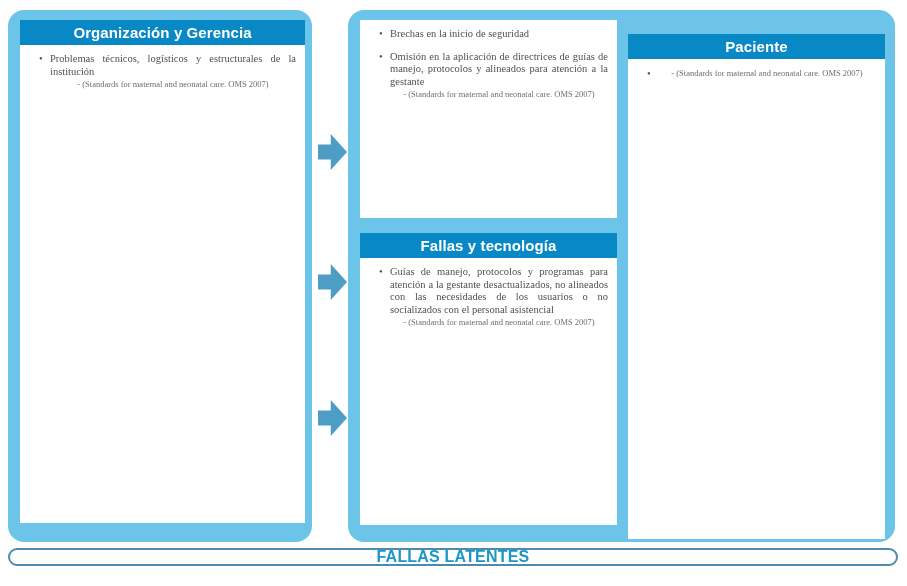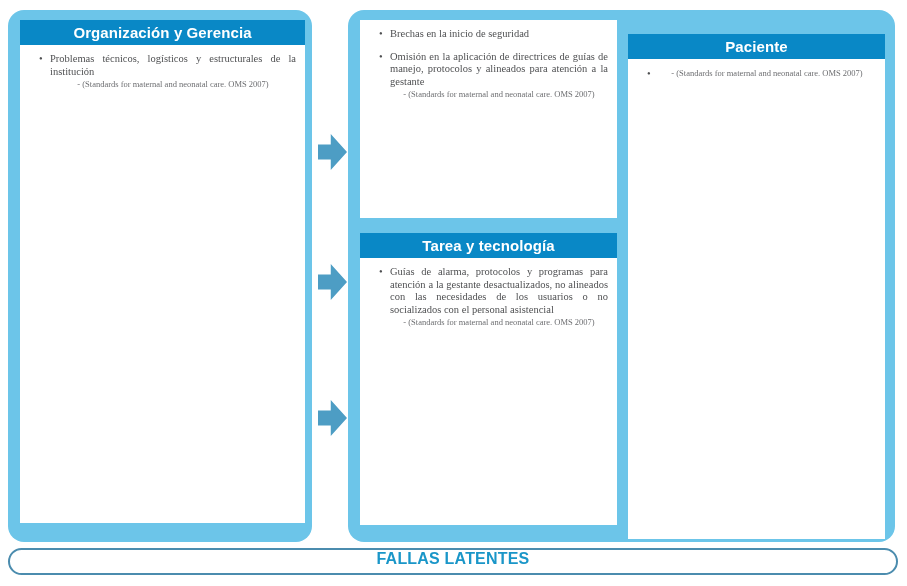--- a/index.html
+++ b/index.html
@@ -40,23 +40,23 @@
   .bullet-note{font-size:8.5px;line-height:10px;color:var(--note_text);
     text-align:center;margin-top:1px;}
 
   .arrow{position:absolute;left:318px;width:29px;height:36px;
     background:var(--arrow_blue);
     clip-path:polygon(0 29%,44% 29%,44% 0,100% 50%,44% 100%,44% 71%,0 71%);}
   .arrow-1{top:134px;}
   .arrow-2{top:264px;}
   .arrow-3{top:400px;}
 
-  .footer-bar{position:absolute;left:8px;top:548px;width:890px;height:27px;
+  .footer-bar{position:absolute;left:8px;top:548px;width:890px;height:18px;
     background:#ffffff;border:2px solid var(--latent_border_blue);
-    border-radius:15px;display:flex;justify-content:center;}
+    border-radius:15px;display:flex;align-items:center;justify-content:center;}
   .footer-bar span{color:var(--latent_text_blue);font-weight:bold;
     font-size:16px;letter-spacing:0.2px;}
 </style>
 </head>
 <body>
 
 <div class="canvas">
 
   <div class="panel left">
     <section class="card card-organizacion">
@@ -77,24 +77,24 @@
     <section class="card card-individuo">
       <div class="card-body">
         <ul class="bullets">
             <li><span class="bullet-text">Brechas en la inicio de seguridad</span></li>
             <li><span class="bullet-text">Omisión en la aplicación de directrices de guías de manejo, protocolos y alineados para atención a la gestante</span><div class="bullet-note">- (Standards for maternal and neonatal care. OMS 2007)</div></li>
           </ul>
       </div>
     </section>
 
     <section class="card card-tarea">
-      <div class="card-header">Tarea y tecnología</div>
+      <div class="card-header">Fallas y tecnología</div>
       <div class="card-body">
         <ul class="bullets">
-            <li><span class="bullet-text">Guías de alarma, protocolos y programas para atención a la gestante desactualizados, no alineados con las necesidades de los usuarios o no socializados con el personal asistencial</span><div class="bullet-note">- (Standards for maternal and neonatal care. OMS 2007)</div></li>
+            <li><span class="bullet-text">Guías de manejo, protocolos y programas para atención a la gestante desactualizados, no alineados con las necesidades de los usuarios o no socializados con el personal asistencial</span><div class="bullet-note">- (Standards for maternal and neonatal care. OMS 2007)</div></li>
           </ul>
       </div>
     </section>
 
     <section class="card card-paciente">
       <div class="card-header">Paciente</div>
       <div class="card-body">
         <ul class="bullets">
             <li><div class="bullet-note">- (Standards for maternal and neonatal care. OMS 2007)</div></li>
           </ul>

